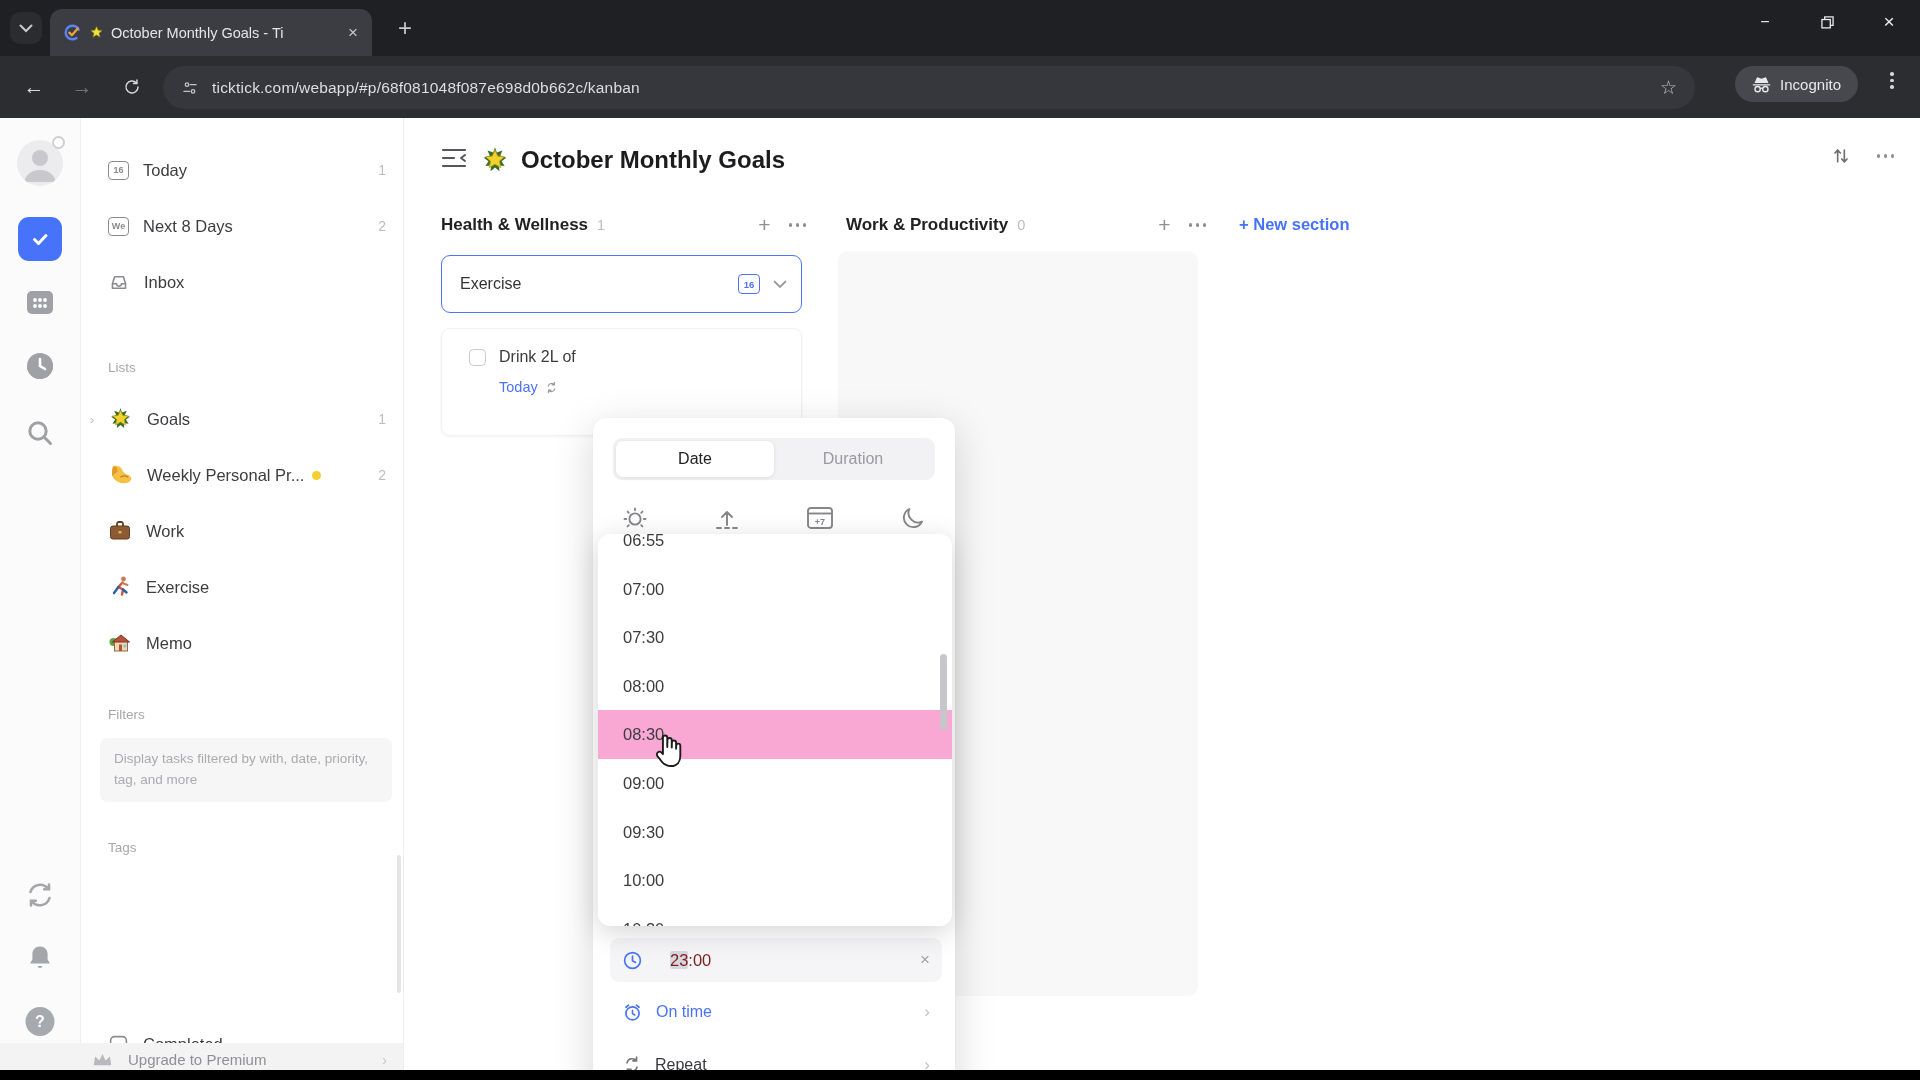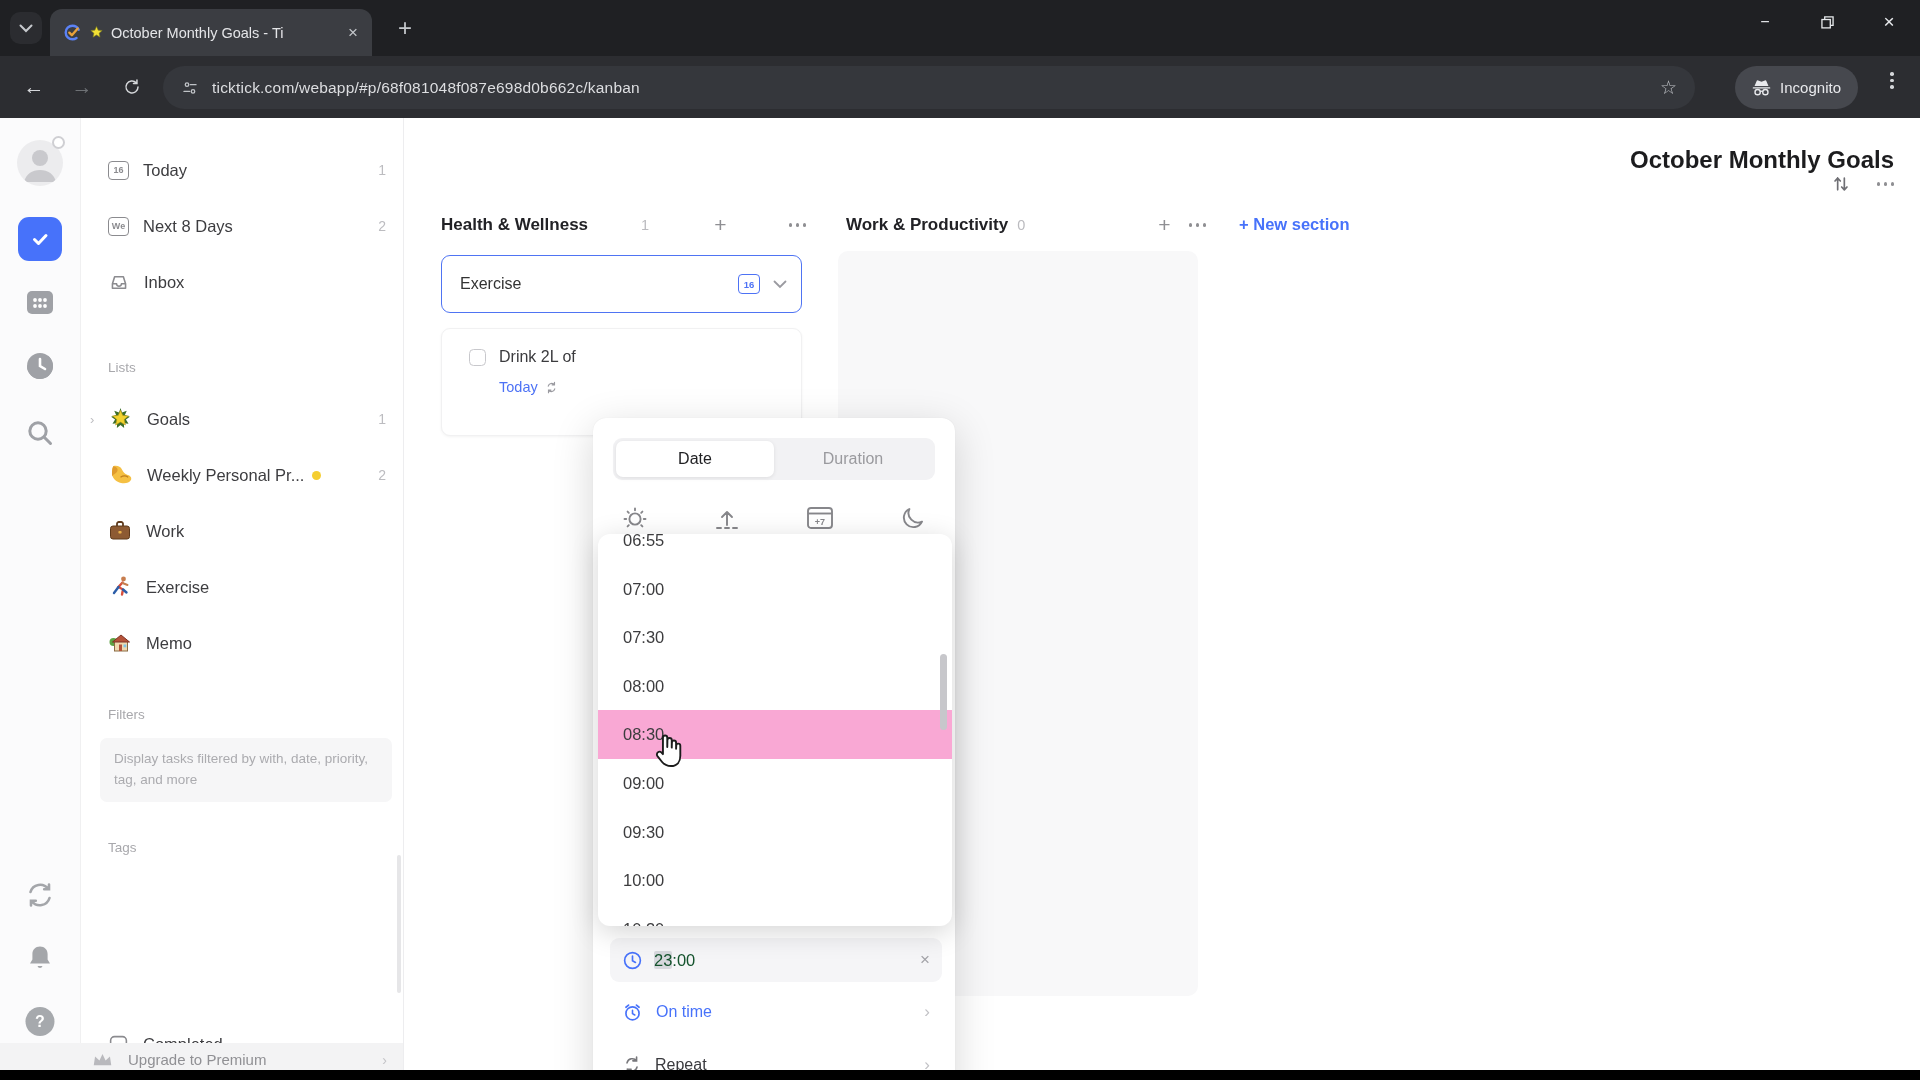--- a/index.html
+++ b/index.html
@@ -19,21 +19,21 @@
   #new-tab { position:absolute; left:390px; top:10px; color:#c6c9cd; font-size:24px; font-weight:300; padding:4px 8px; }
   #win-controls { position:absolute; right:0; top:0; height:44px; display:flex; }
   .winbtn { width:62px; height:44px; display:flex; align-items:center; justify-content:center; color:#e8eaed; font-size:16px; }
   #toolbar { position:absolute; top:56px; left:0; right:0; height:62px; background:#2c2d31; }
   .navbtn { position:absolute; top:15px; width:32px; height:32px; display:flex; align-items:center;
     justify-content:center; font-size:21px; color:#d5d7da; }
   #omnibox { position:absolute; left:163px; right:225px; top:10px; height:43px; background:#35373c;
     border-radius:22px; display:flex; align-items:center; padding:0 18px; }
   #url-text { margin-left:13px; color:#dddee1; font-size:15.5px; letter-spacing:.2px; }
   #bookmark-star { margin-left:auto; color:#c0c3c7; font-size:19px; }
-  #incognito-chip { position:absolute; right:62px; top:10px; height:43px; border-radius:22px; background:#46484e;
+  #incognito-chip { position:absolute; right:62px; top:10px; height:36px; border-radius:22px; background:#46484e;
     color:#e8e9ec; display:flex; align-items:center; gap:9px; padding:0 17px; font-size:15px; }
   #menu-dots { position:absolute; right:18px; top:16px; width:20px; }
   .vdots { display:flex; flex-direction:column; gap:3px; align-items:center; }
   .vdots i, .hdots i { width:3.5px; height:3.5px; border-radius:50%; background:#d5d7da; display:block; }
   .hdots { display:flex; gap:3.5px; align-items:center; }
   .hdots i { background:#8f8f93; }
 
   
   #app { position:absolute; top:118px; left:0; right:0; bottom:0; background:#fff; }
   #rail { position:absolute; left:0; top:0; bottom:0; width:81px; background:#fbfbfc; border-right:1px solid #f0f0f1; }
@@ -61,28 +61,28 @@
     font-size:13.5px; line-height:1.55; color:#ababaf; }
   #completed-row { position:absolute; left:0; right:0; top:898px; }
   #upgrade-bar { position:absolute; left:-81px; right:0; top:925px; height:33px; background:#f3f3f4;
     display:flex; align-items:center; padding:0 16px 0 92px; z-index:5; }
   #upgrade-label { margin-left:15px; color:#909094; font-size:15px; }
   #upgrade-chev { margin-left:auto; color:#c3c3c7; font-size:14px; }
   #side-thumb { position:absolute; right:2px; top:737px; width:4px; height:138px; background:#e6e6e8; border-radius:2px; }
 
   
   #main { position:absolute; left:404px; right:0; top:0; bottom:0; background:#fff; }
-  #pageheader { position:absolute; left:37px; right:26px; top:28px; height:44px; display:flex; align-items:flex-end;flex-direction:column; }
+  #pageheader { position:absolute; left:37px; right:26px; top:28px; height:44px; display:flex; align-items:flex-start; }
   #page-title { font-size:24px; font-weight:bold; color:#1c1c1e; margin-left:11px; }
   #hdr-right { margin-left:auto; display:flex; align-items:center; gap:26px; }
   .colhead { position:absolute; top:95px; display:flex; align-items:center; }
   .colname { font-size:17px; font-weight:bold; color:#222226; }
   .colcnt { margin-left:9px; font-size:14.5px; color:#bbbbbf; }
   .colplus { font-size:21px; color:#8f8f93; font-weight:300; }
-  #col1head { left:37px; width:365px;gap:44px; }
+  #col1head { left:37px; width:365px; }
   #col2head { left:442px; width:360px; }
   #new-section { position:absolute; left:835px; top:97px; color:#4772fa; font-size:16.5px; font-weight:600; }
   #col2bg { position:absolute; left:434px; top:133px; width:360px; height:745px; background:#f8f8f9; border-radius:10px; }
   #task-input { position:absolute; left:37px; top:137px; width:361px; height:58px; background:#fff;
     border:1.5px solid #4f74f3; border-radius:9px; display:flex; align-items:center; padding:0 14px 0 18px; }
   #task-input input { border:none; outline:none; flex:1; font-size:16px; color:#333; font-family:inherit; background:transparent; }
   .datebadge { width:22px; height:20px; border:1.6px solid #4d72f5; border-radius:4px; color:#4d72f5;
     font-size:9.5px; font-weight:bold; display:flex; align-items:center; justify-content:center; flex:none; }
   #task-card { position:absolute; left:37px; top:210px; width:361px; height:108px; background:#fff;
     border:1px solid #f1f1f2; border-radius:9px; box-shadow:0 1px 3px rgba(0,0,0,.05); padding:19px 14px 0 27px; }
@@ -95,21 +95,21 @@
   
   #popup { position:absolute; left:593px; top:300px; width:362px; height:758px; background:#fff;
     border-radius:13px; box-shadow:0 10px 42px rgba(0,0,0,.16), 0 0 1px rgba(0,0,0,.1); z-index:20; }
   #seg { margin:20px 20px 0; height:42px; background:#f2f2f4; border-radius:9px; display:flex; padding:3px; }
   .segitem { flex:1; display:flex; align-items:center; justify-content:center; font-size:16px;
     color:#9a9a9e; border-radius:7px; }
   .segitem.active { background:#fff; color:#212124; box-shadow:0 1px 4px rgba(0,0,0,.09); }
   #quickicons { margin:23px 27px 0; display:flex; justify-content:space-between; }
   .prow { position:absolute; left:17px; right:13px; height:44px; display:flex; align-items:center; padding:0 12px; }
   #timerow { top:520px; background:#f5f5f7; border-radius:9px; }
-  #time-val { margin-left:11px; font-size:16.5px; color:#14532d; }
+  #time-val { margin-left:27px; font-size:16.5px; color:#7f1d1d; }
   #time-hh { background:#d7d8dd; border-radius:2px; }
   #time-x { margin-left:auto; color:#a3a3a8; font-size:17px; }
   #remindrow { top:572px; }
   #remind-label { margin-left:13px; font-size:16px; color:#4772fa; }
   #repeatrow { top:625px; }
   #repeat-label { margin-left:13px; font-size:16px; color:#3a3a3e; }
   .rowchev { margin-left:auto; color:#c2c2c6; font-size:17px; }
 
   
   #timelist { position:absolute; left:598px; top:416px; width:354px; height:392px; background:#fff;

